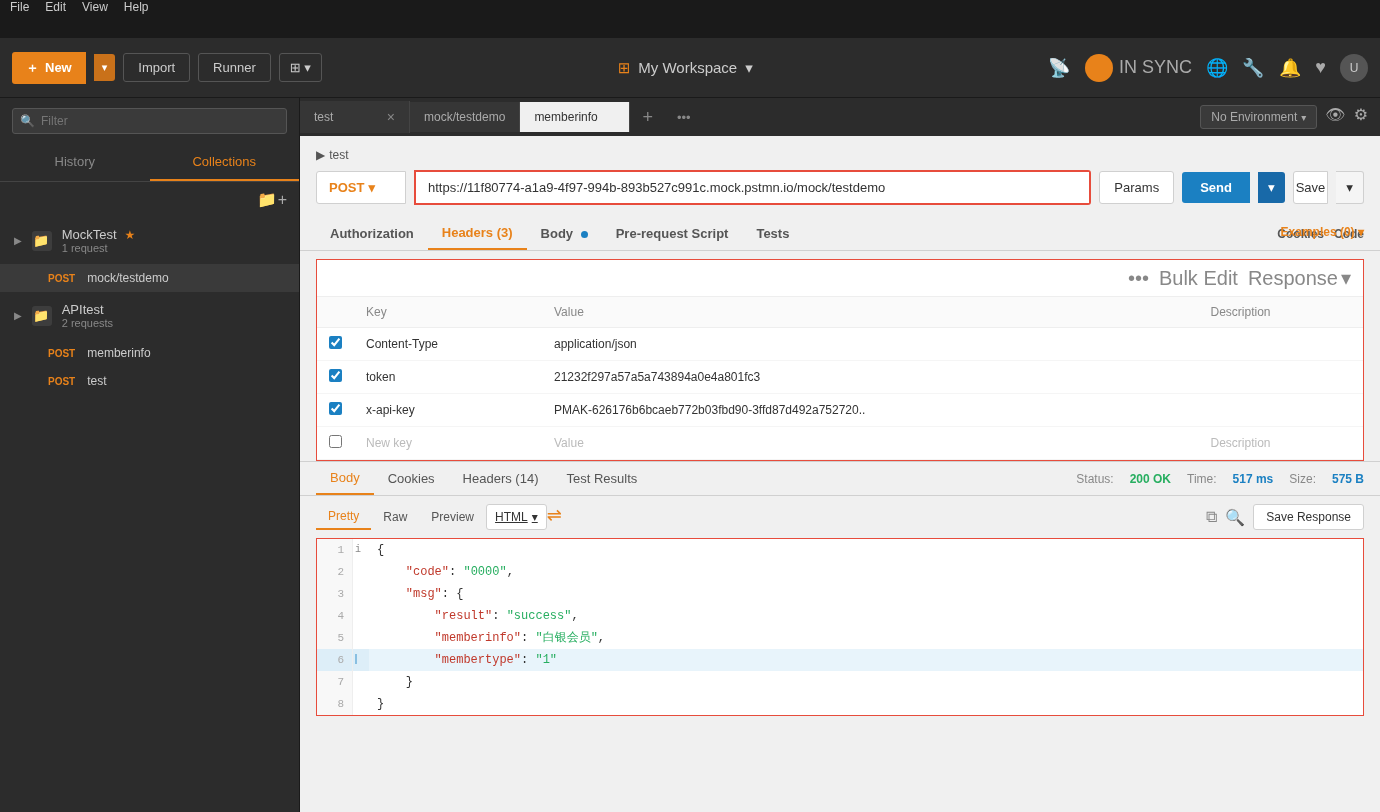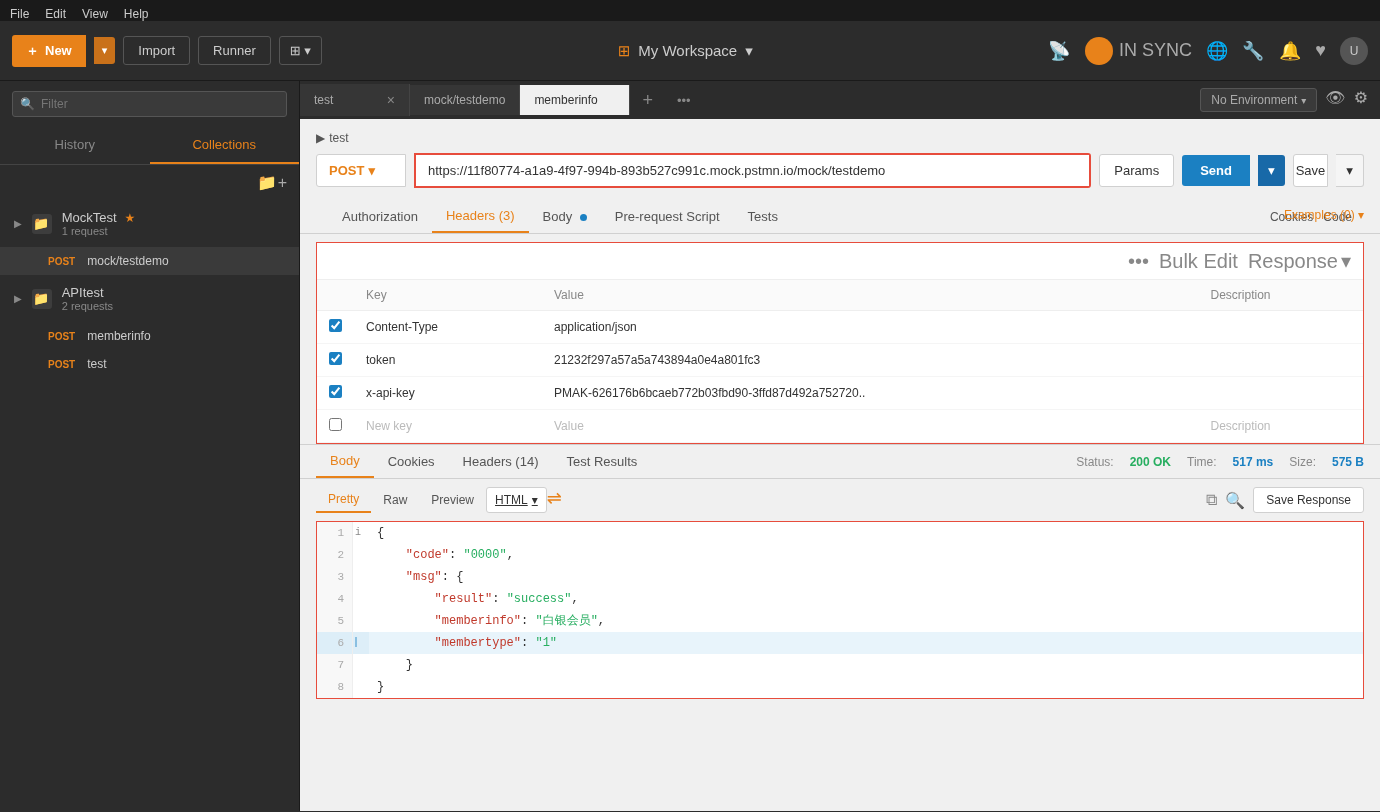--- a/index.html
+++ b/index.html
@@ -1,19 +1,19 @@
 <!DOCTYPE html>
 <html><head>
   <meta charset="utf-8">
   <style>
     * { box-sizing: border-box; margin: 0; padding: 0; }
     body { font-family: -apple-system, BlinkMacSystemFont, 'Segoe UI', sans-serif; font-size: 13px; background: #2c2c2c; color: #ccc; height: 812px; overflow: hidden; }
 
     
-    .menu-bar { background: #1a1a1a; height: 21px; display: flex; align-items: flex-end; padding: 0 10px; gap: 16px; }
+    .menu-bar { background: #1a1a1a; height: 38px; display: flex; align-items: flex-start; padding: 0 10px; gap: 16px; }
     .menu-bar span { font-size: 12px; color: #ccc; cursor: pointer; }
 
     
     .toolbar { background: #2c2c2c; height: 60px; display: flex; align-items: center; padding: 0 12px; gap: 8px; border-bottom: 1px solid #1a1a1a; }
     .btn-new { background: #e8821a; color: #fff; border: none; border-radius: 3px 0 0 3px; padding: 7px 14px; font-size: 13px; font-weight: 600; cursor: pointer; display: flex; align-items: center; gap: 6px; }
     .btn-new-dropdown { background: #c9711a; color: #fff; border: none; border-radius: 0 3px 3px 0; padding: 7px 8px; cursor: pointer; font-size: 11px; }
     .btn-import { background: transparent; color: #ccc; border: 1px solid #555; border-radius: 3px; padding: 6px 14px; font-size: 13px; cursor: pointer; }
     .btn-runner { background: transparent; color: #ccc; border: 1px solid #555; border-radius: 3px; padding: 6px 14px; font-size: 13px; cursor: pointer; }
     .btn-extra { background: transparent; color: #ccc; border: 1px solid #555; border-radius: 3px; padding: 6px 10px; font-size: 13px; cursor: pointer; }
     .toolbar-center { flex: 1; display: flex; justify-content: center; }
@@ -260,21 +260,21 @@
           <input class="url-input" type="text" value="https://11f80774-a1a9-4f97-994b-893b527c991c.mock.pstmn.io/mock/testdemo" style="">
         </div>
         <button class="params-btn">Params</button>
         <button class="send-btn">Send</button>
         <button class="send-dropdown">▾</button>
         <button class="save-btn">Save</button>
         <button class="save-dropdown">▾</button>
       </div>
     </div>
 
-    <div style="display:flex;align-items:center;padding:0 28px;border-bottom:1px solid #d0d0d0;background:#f0f0f0;position:relative;">
+    <div style="display:flex;align-items:center;padding:0 16px;border-bottom:1px solid #d0d0d0;background:#f0f0f0;position:relative;font-weight:bold;">
       <div class="req-tab">Authorization</div>
       <div class="req-tab active">Headers (3)</div>
       <div class="req-tab">
         Body <span class="req-tab-dot"></span>
       </div>
       <div class="req-tab">Pre-request Script</div>
       <div class="req-tab">Tests</div>
       <div class="cookies-code">
         <a>Cookies</a>
         <a>Code</a>

